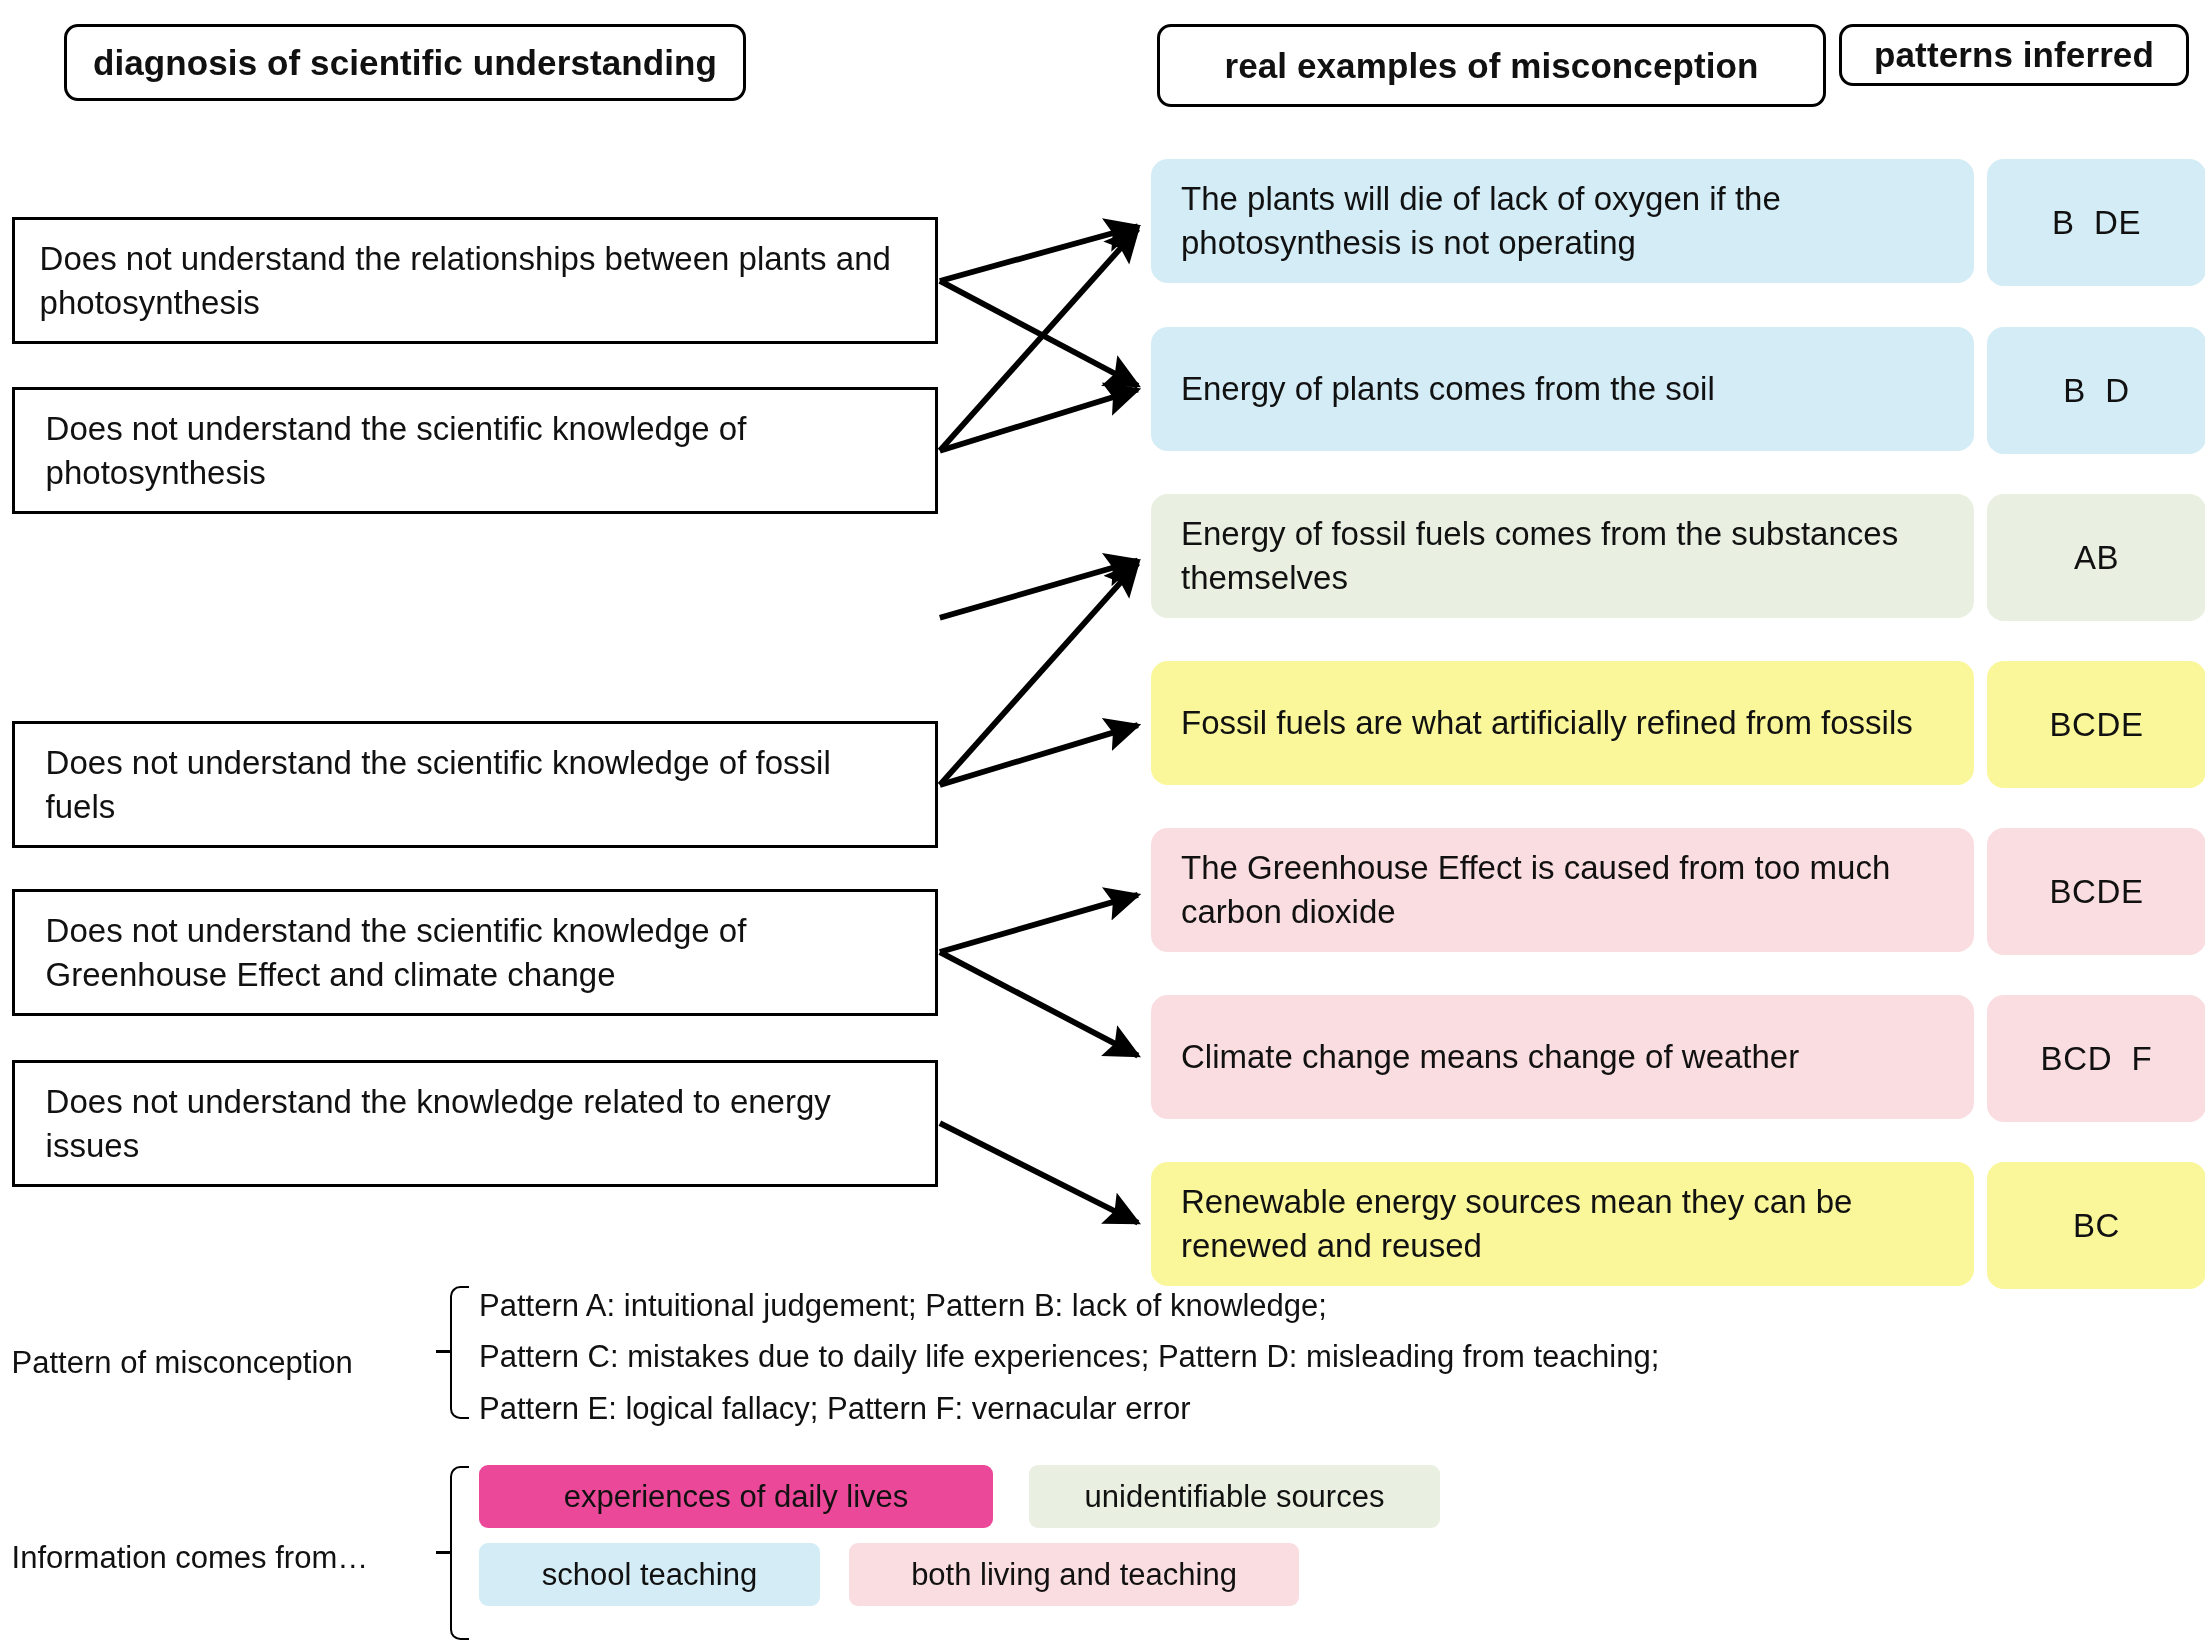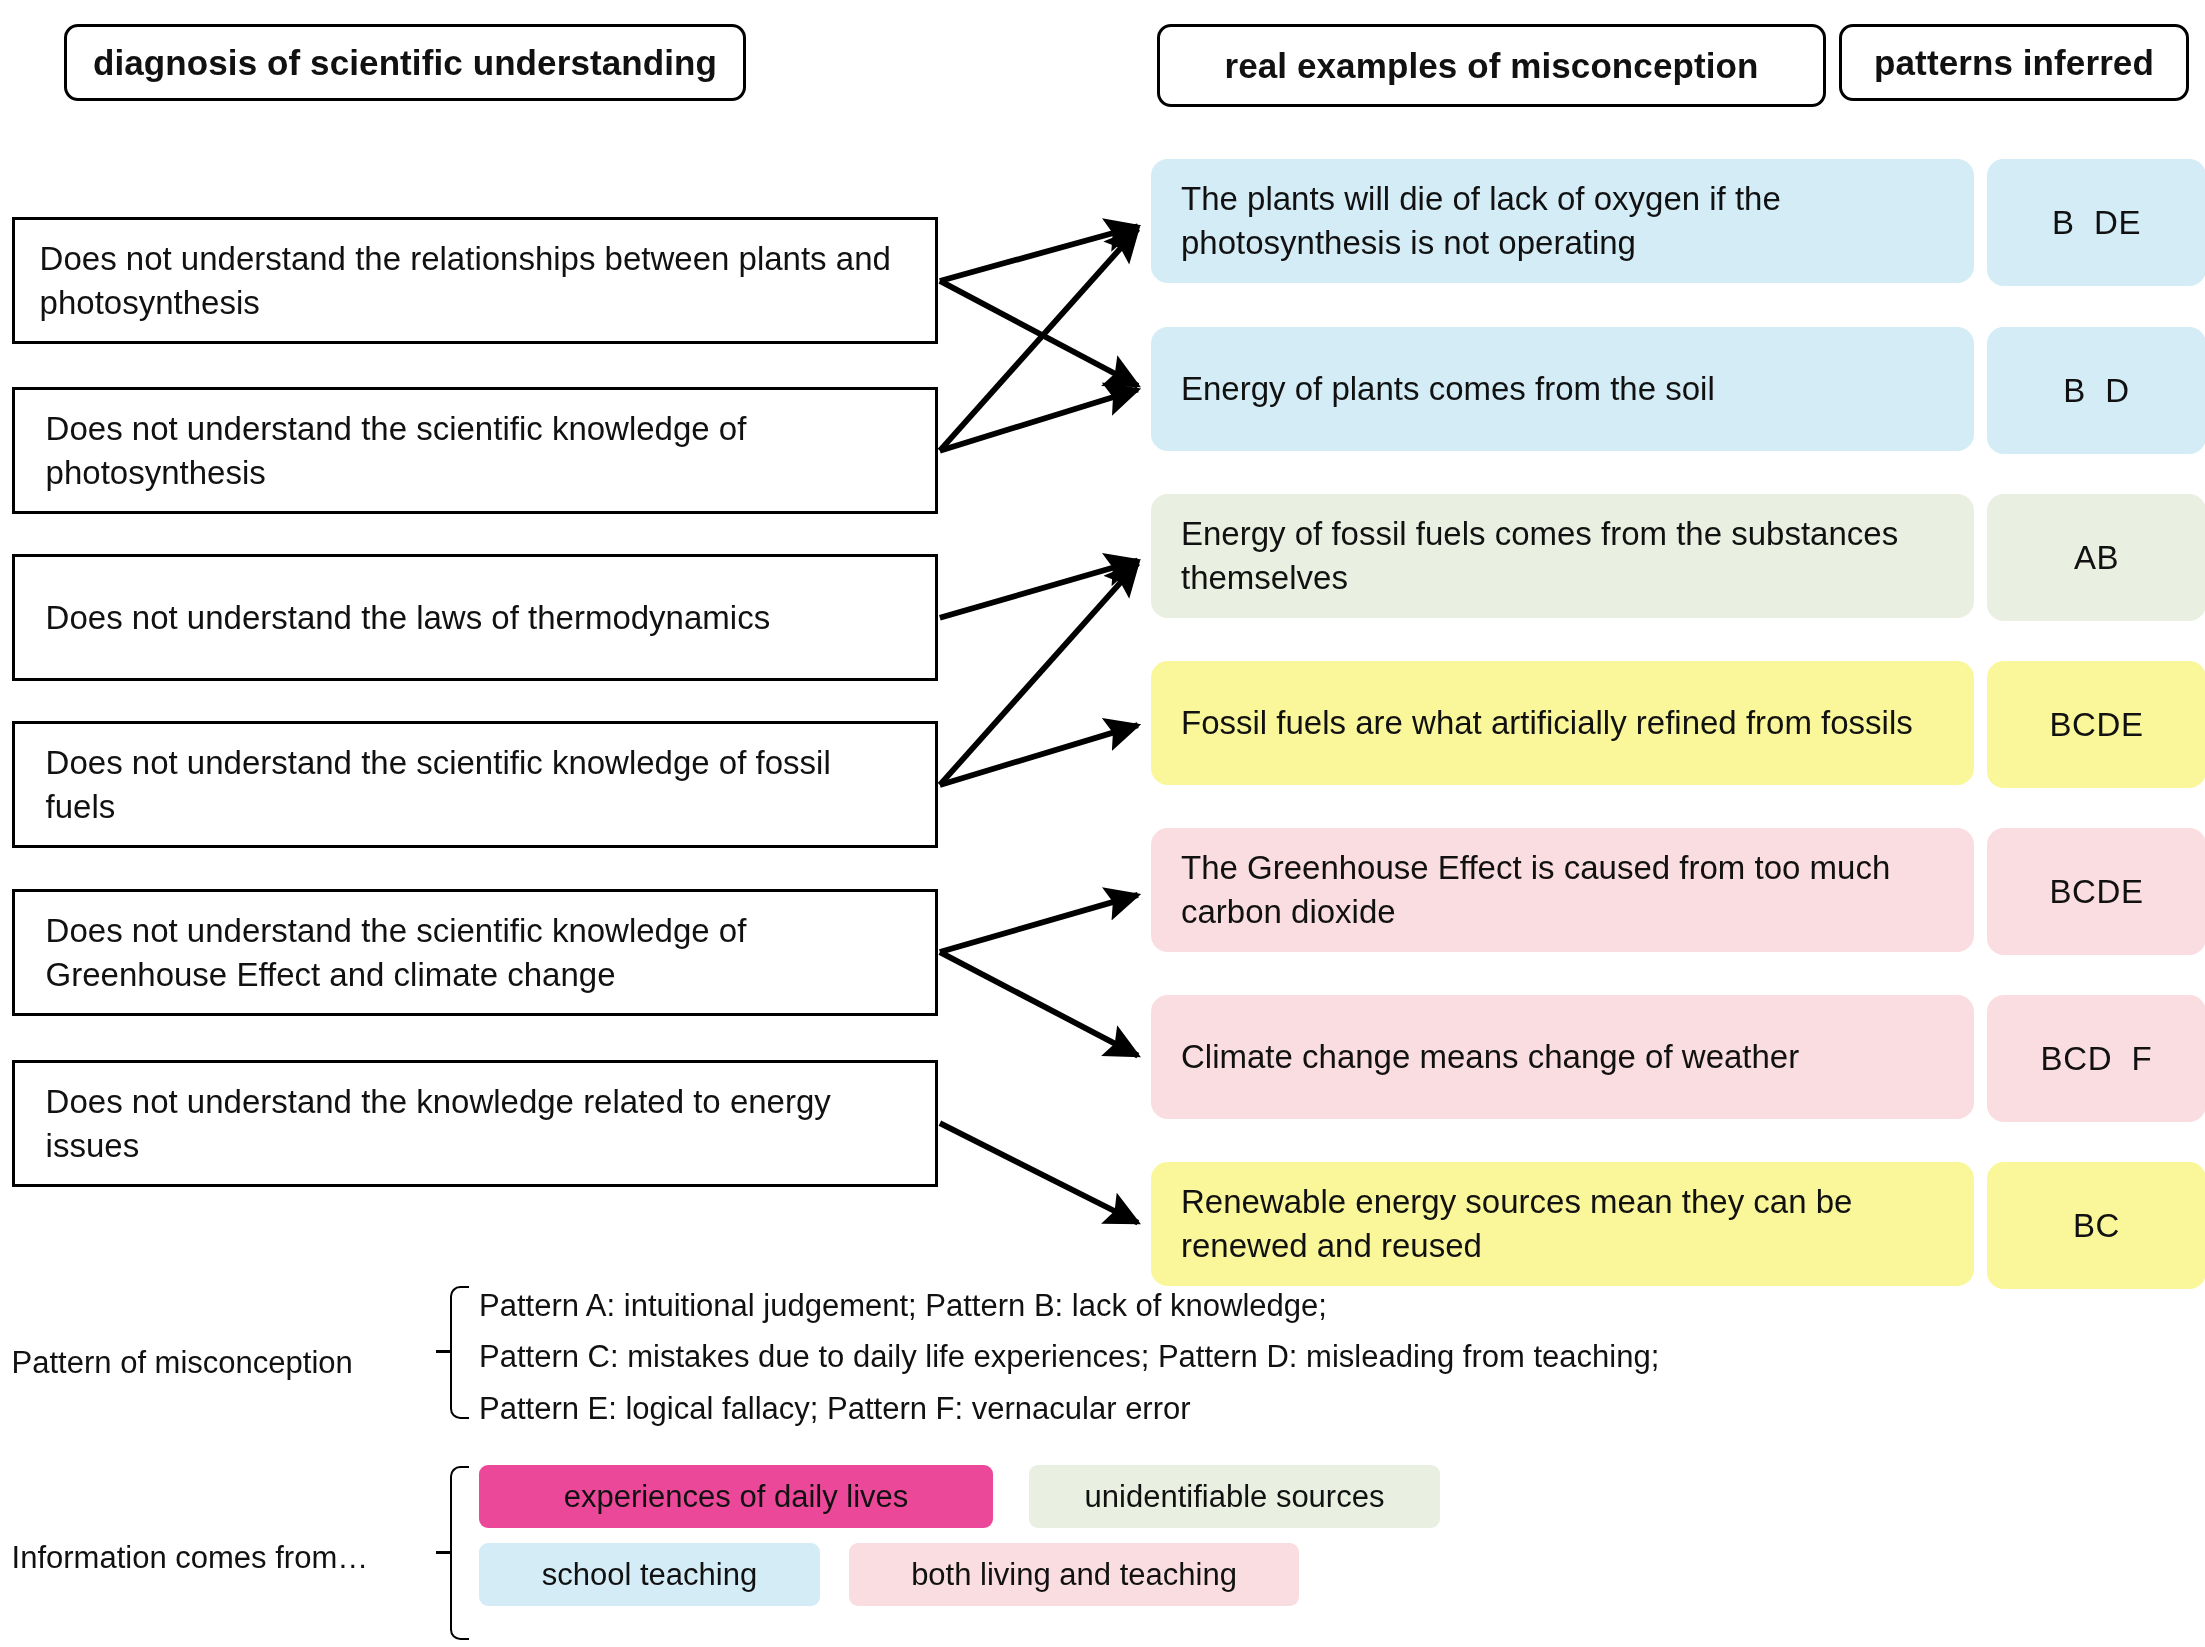--- a/index.html
+++ b/index.html
@@ -6,21 +6,21 @@
   body{width:2205px;height:1647px;position:relative;overflow:hidden;
        font-family:"Liberation Sans","DejaVu Sans",sans-serif;color:#111;}
   .stage{position:absolute;left:0;top:0;width:2205px;height:1647px;}
 
   
   .hdr{position:absolute;background:#fff;border:3.2px solid #000;border-radius:14px;
        display:flex;align-items:center;justify-content:center;
        font-weight:bold;font-size:35px;letter-spacing:0.1px;box-sizing:border-box;}
   #hdr-left {left:64px;  top:24.4px;  width:682px; height:77px;}
   #hdr-mid  {left:1157px; top:24.4px;  width:669px; height:83px;}
-  #hdr-right{left:1839px; top:24.4px;  width:350px;  height:77px;}
+  #hdr-right{left:1839px; top:24.4px;  width:350px;  height:62px;}
 
   
   .dbox{position:absolute;left:11.6px;width:926px;background:#fff;border:3.2px solid #000;
         box-sizing:border-box;display:flex;align-items:center;padding:0 31px;
         font-size:33px;line-height:1.32;}
   #d1{top:217px;height:127px;padding-left:25px;}
   #d2{top:387px;height:127px;}
   #d3{top:554px;height:127px;}
   #d4{top:721px;height:127px;}
   #d5{top:889px;height:127px;}
@@ -92,21 +92,20 @@
       <path d="M1462,1747 L1770,1902"></path>
     </g>
   </svg>
 
   <div class="hdr" id="hdr-left">diagnosis of scientific understanding</div>
   <div class="hdr" id="hdr-mid">real examples of  misconception</div>
   <div class="hdr" id="hdr-right">patterns inferred</div>
 
   <div class="dbox" id="d1">Does not understand the relationships between plants and photosynthesis</div>
   <div class="dbox" id="d2">Does not understand the scientific knowledge of photosynthesis</div>
-  <div class="dbox" id="d3">Does not understand the laws of thermodynamics</div>
   <div class="dbox" id="d4">Does not understand the scientific knowledge of fossil fuels</div>
   <div class="dbox" id="d5">Does not understand the scientific knowledge of Greenhouse Effect and climate change</div>
   <div class="dbox" id="d6">Does not understand the knowledge related to energy issues</div>
 
   <div class="mrow" id="m1">
     <div class="mbox" style="background: rgb(211, 236, 246);">The plants will die of lack of oxygen if the photosynthesis is not operating</div>
     <div class="pbox" style="background: rgb(211, 236, 246);">B  DE</div>
   </div>
   <div class="mrow" id="m2">
     <div class="mbox" style="background: rgb(211, 236, 246);">Energy of plants comes from the soil</div>

